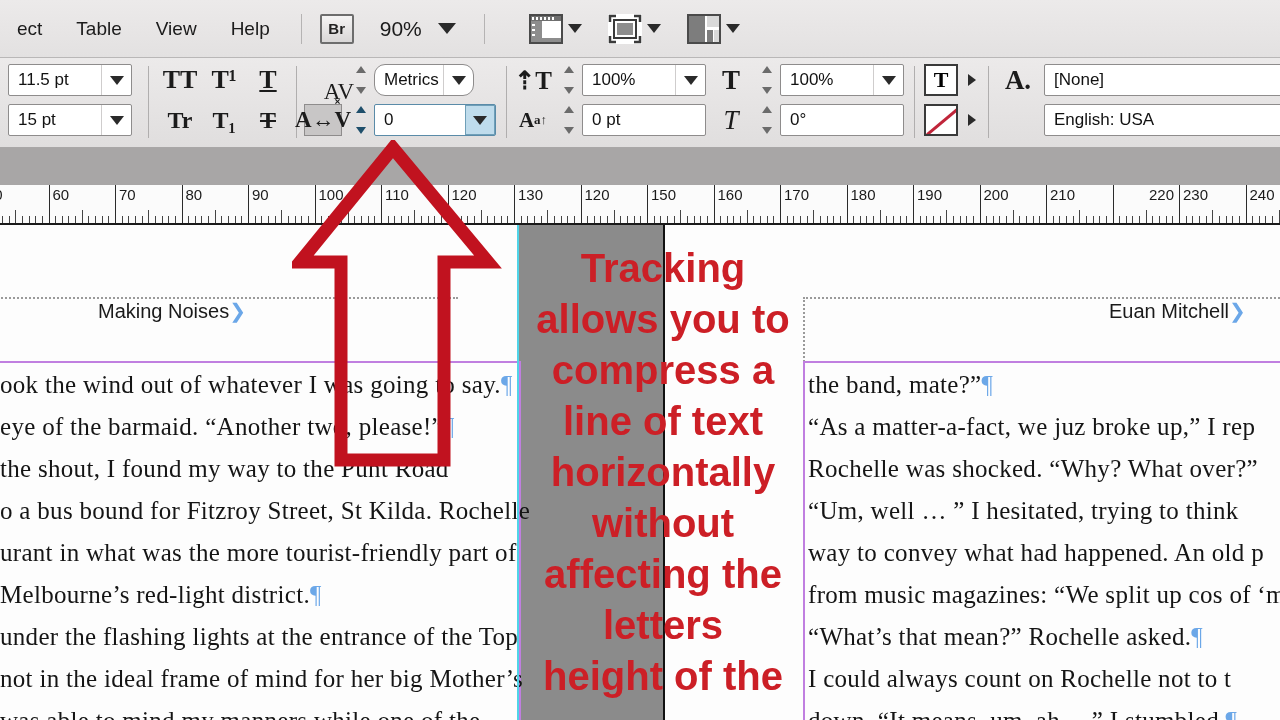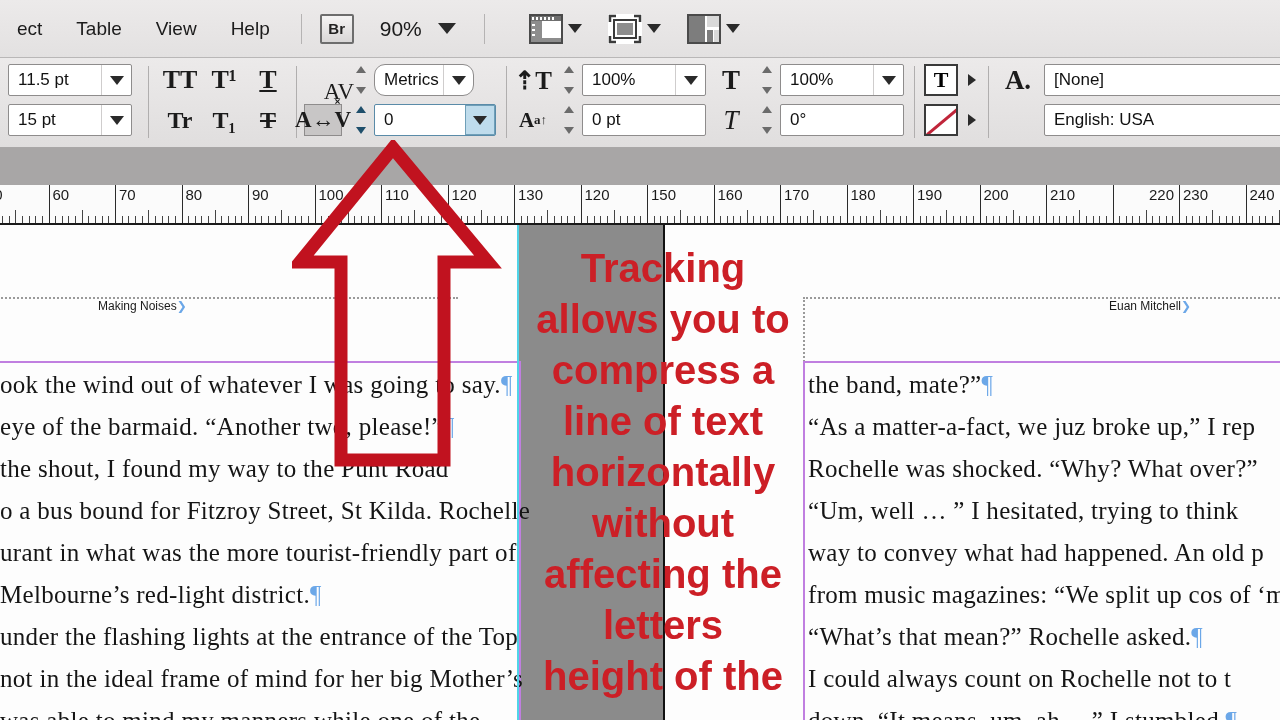--- a/index.html
+++ b/index.html
@@ -148,21 +148,21 @@
     position: absolute; border-top: 2px dotted #9a9a9a; height: 0;
   }
   .vdots {
     position: absolute; border-left: 2px dotted #9a9a9a; width: 0;
   }
   .frame {
     position: absolute; border: 2px solid #c07fe0;
   }
   .folio {
     position: absolute; font-family: "Liberation Sans", sans-serif;
-    font-size: 12px; color: #1a1a1a; white-space: nowrap;
+    font-size: 20px; color: #1a1a1a; white-space: nowrap;
   }
   .pilcrow-blue { color: #6ba7e8; }
   .bodytext {
     position: absolute; font-family: "Liberation Serif", serif;
     font-size: 25px; color: #151515; line-height: 42px; white-space: nowrap;
     letter-spacing: 0.3px;
   }
   .bodyline { white-space: nowrap; }
 
   

